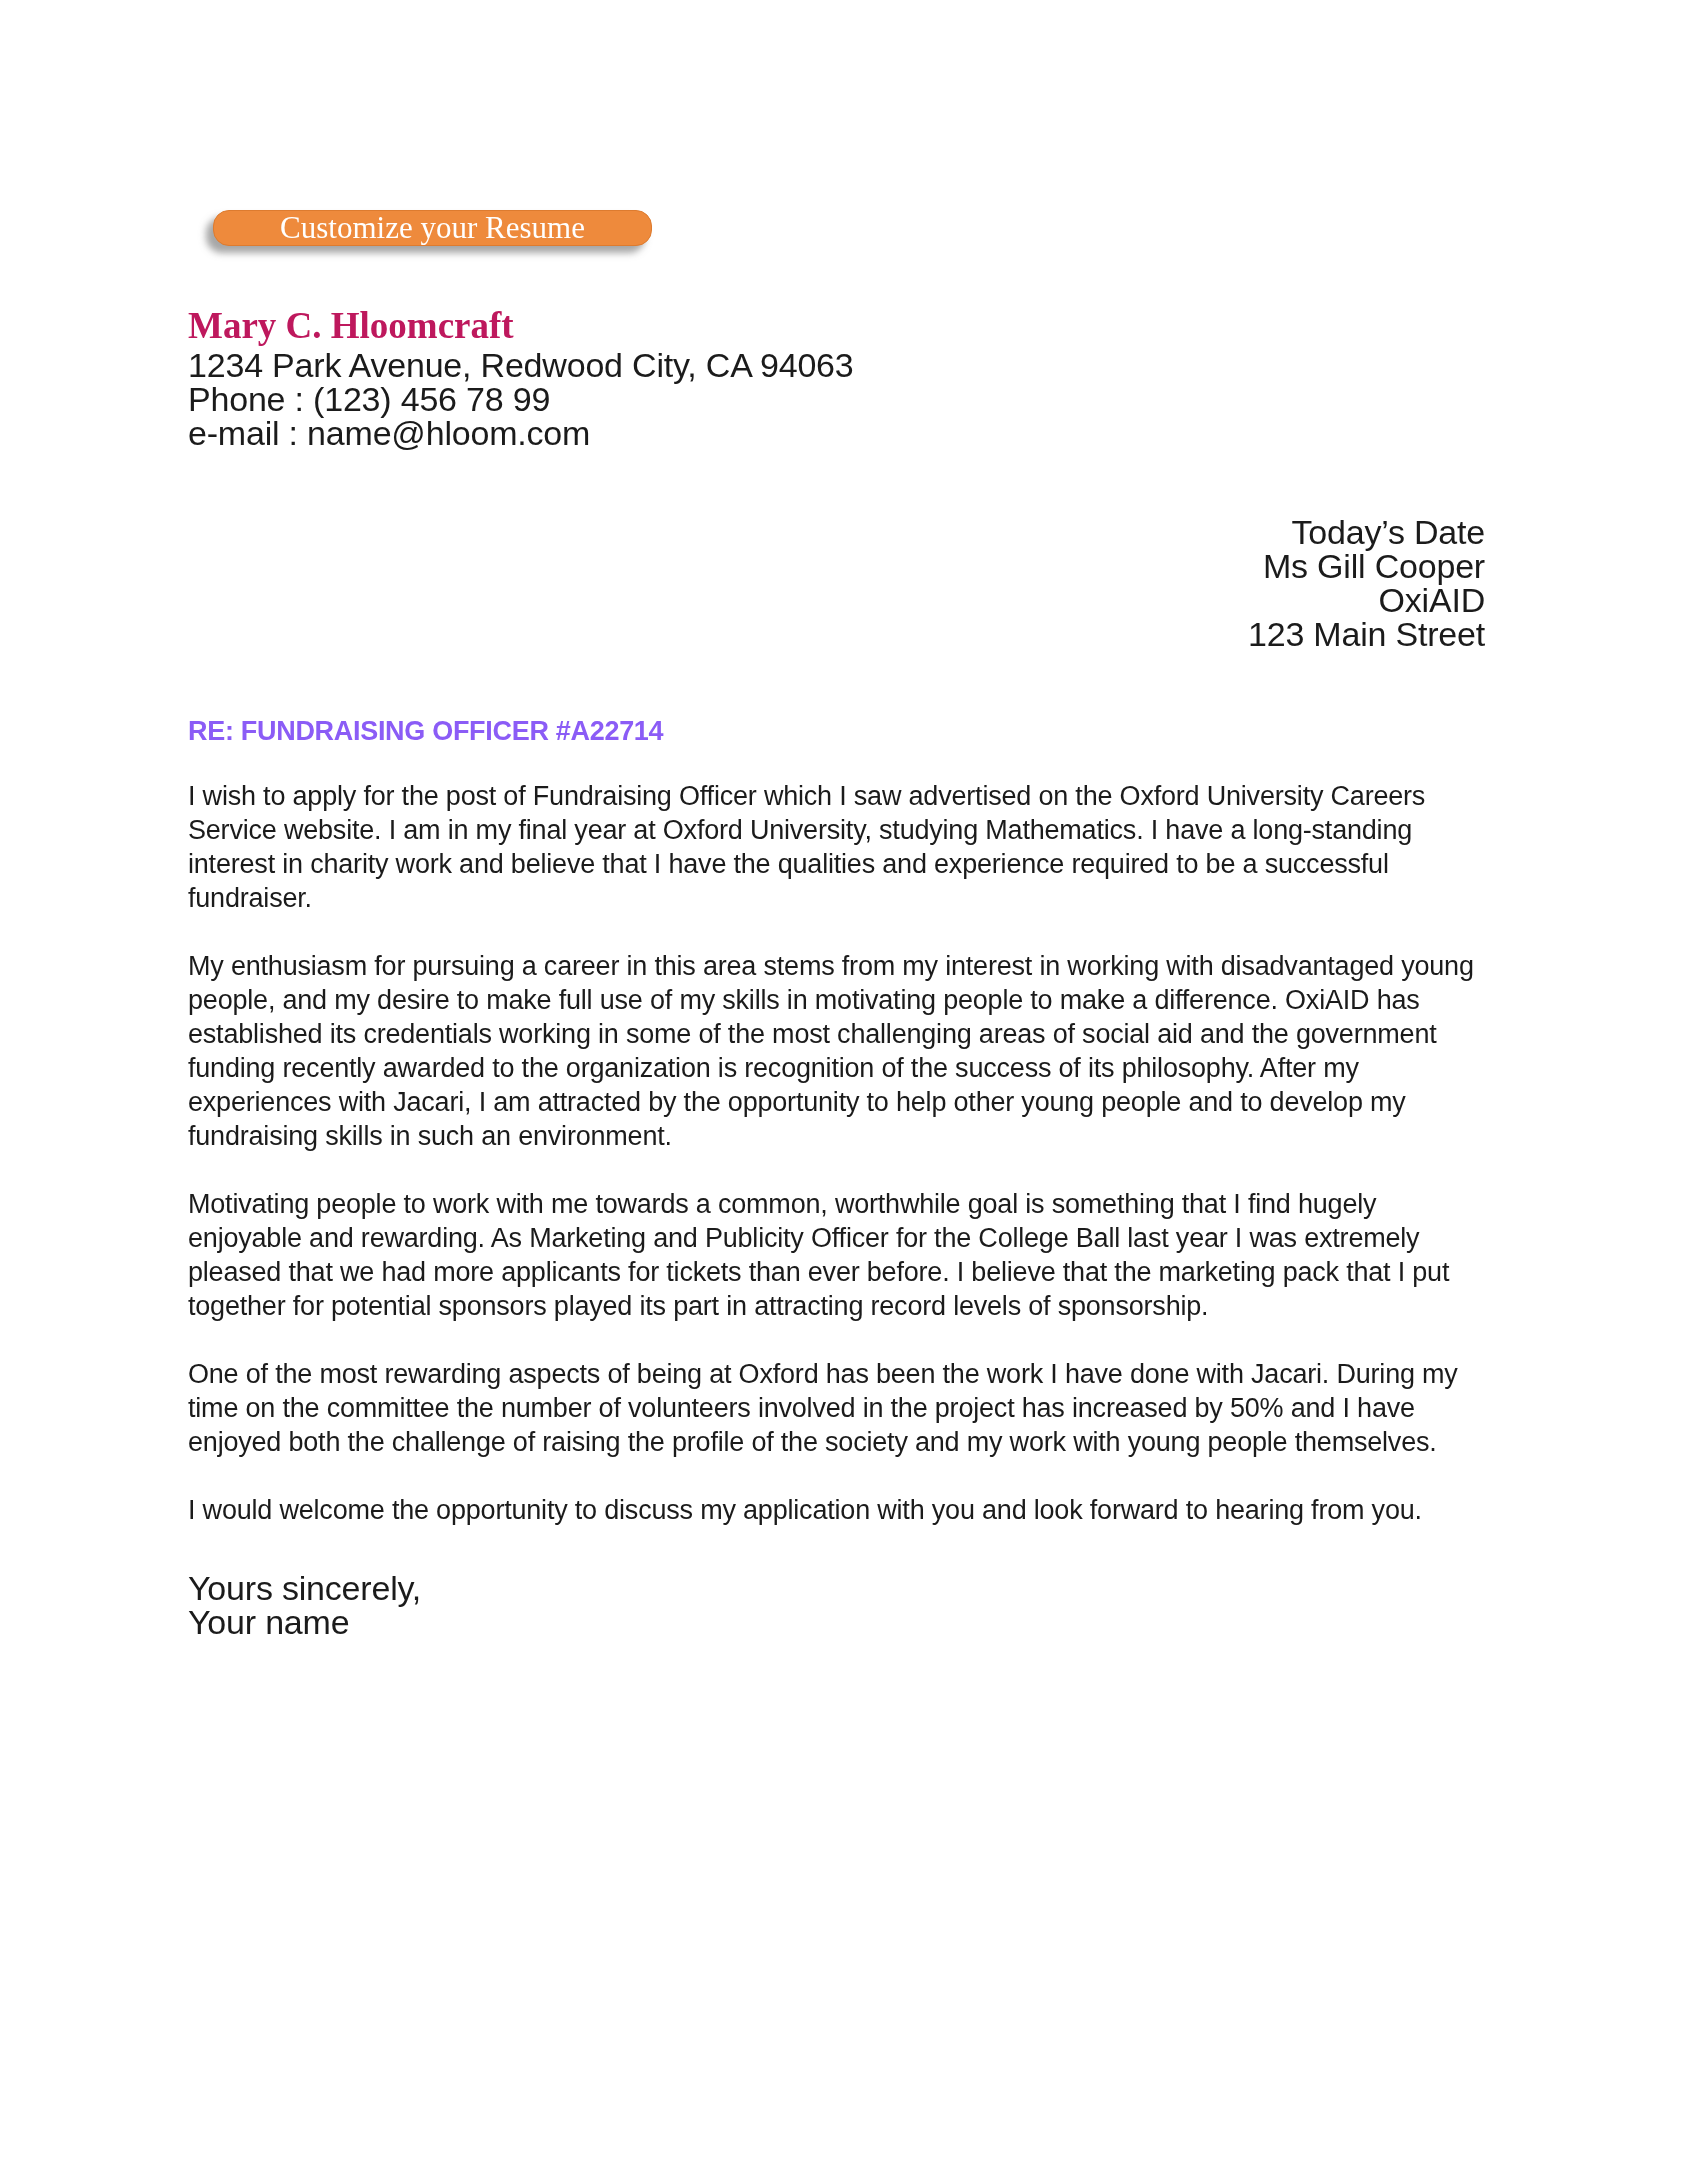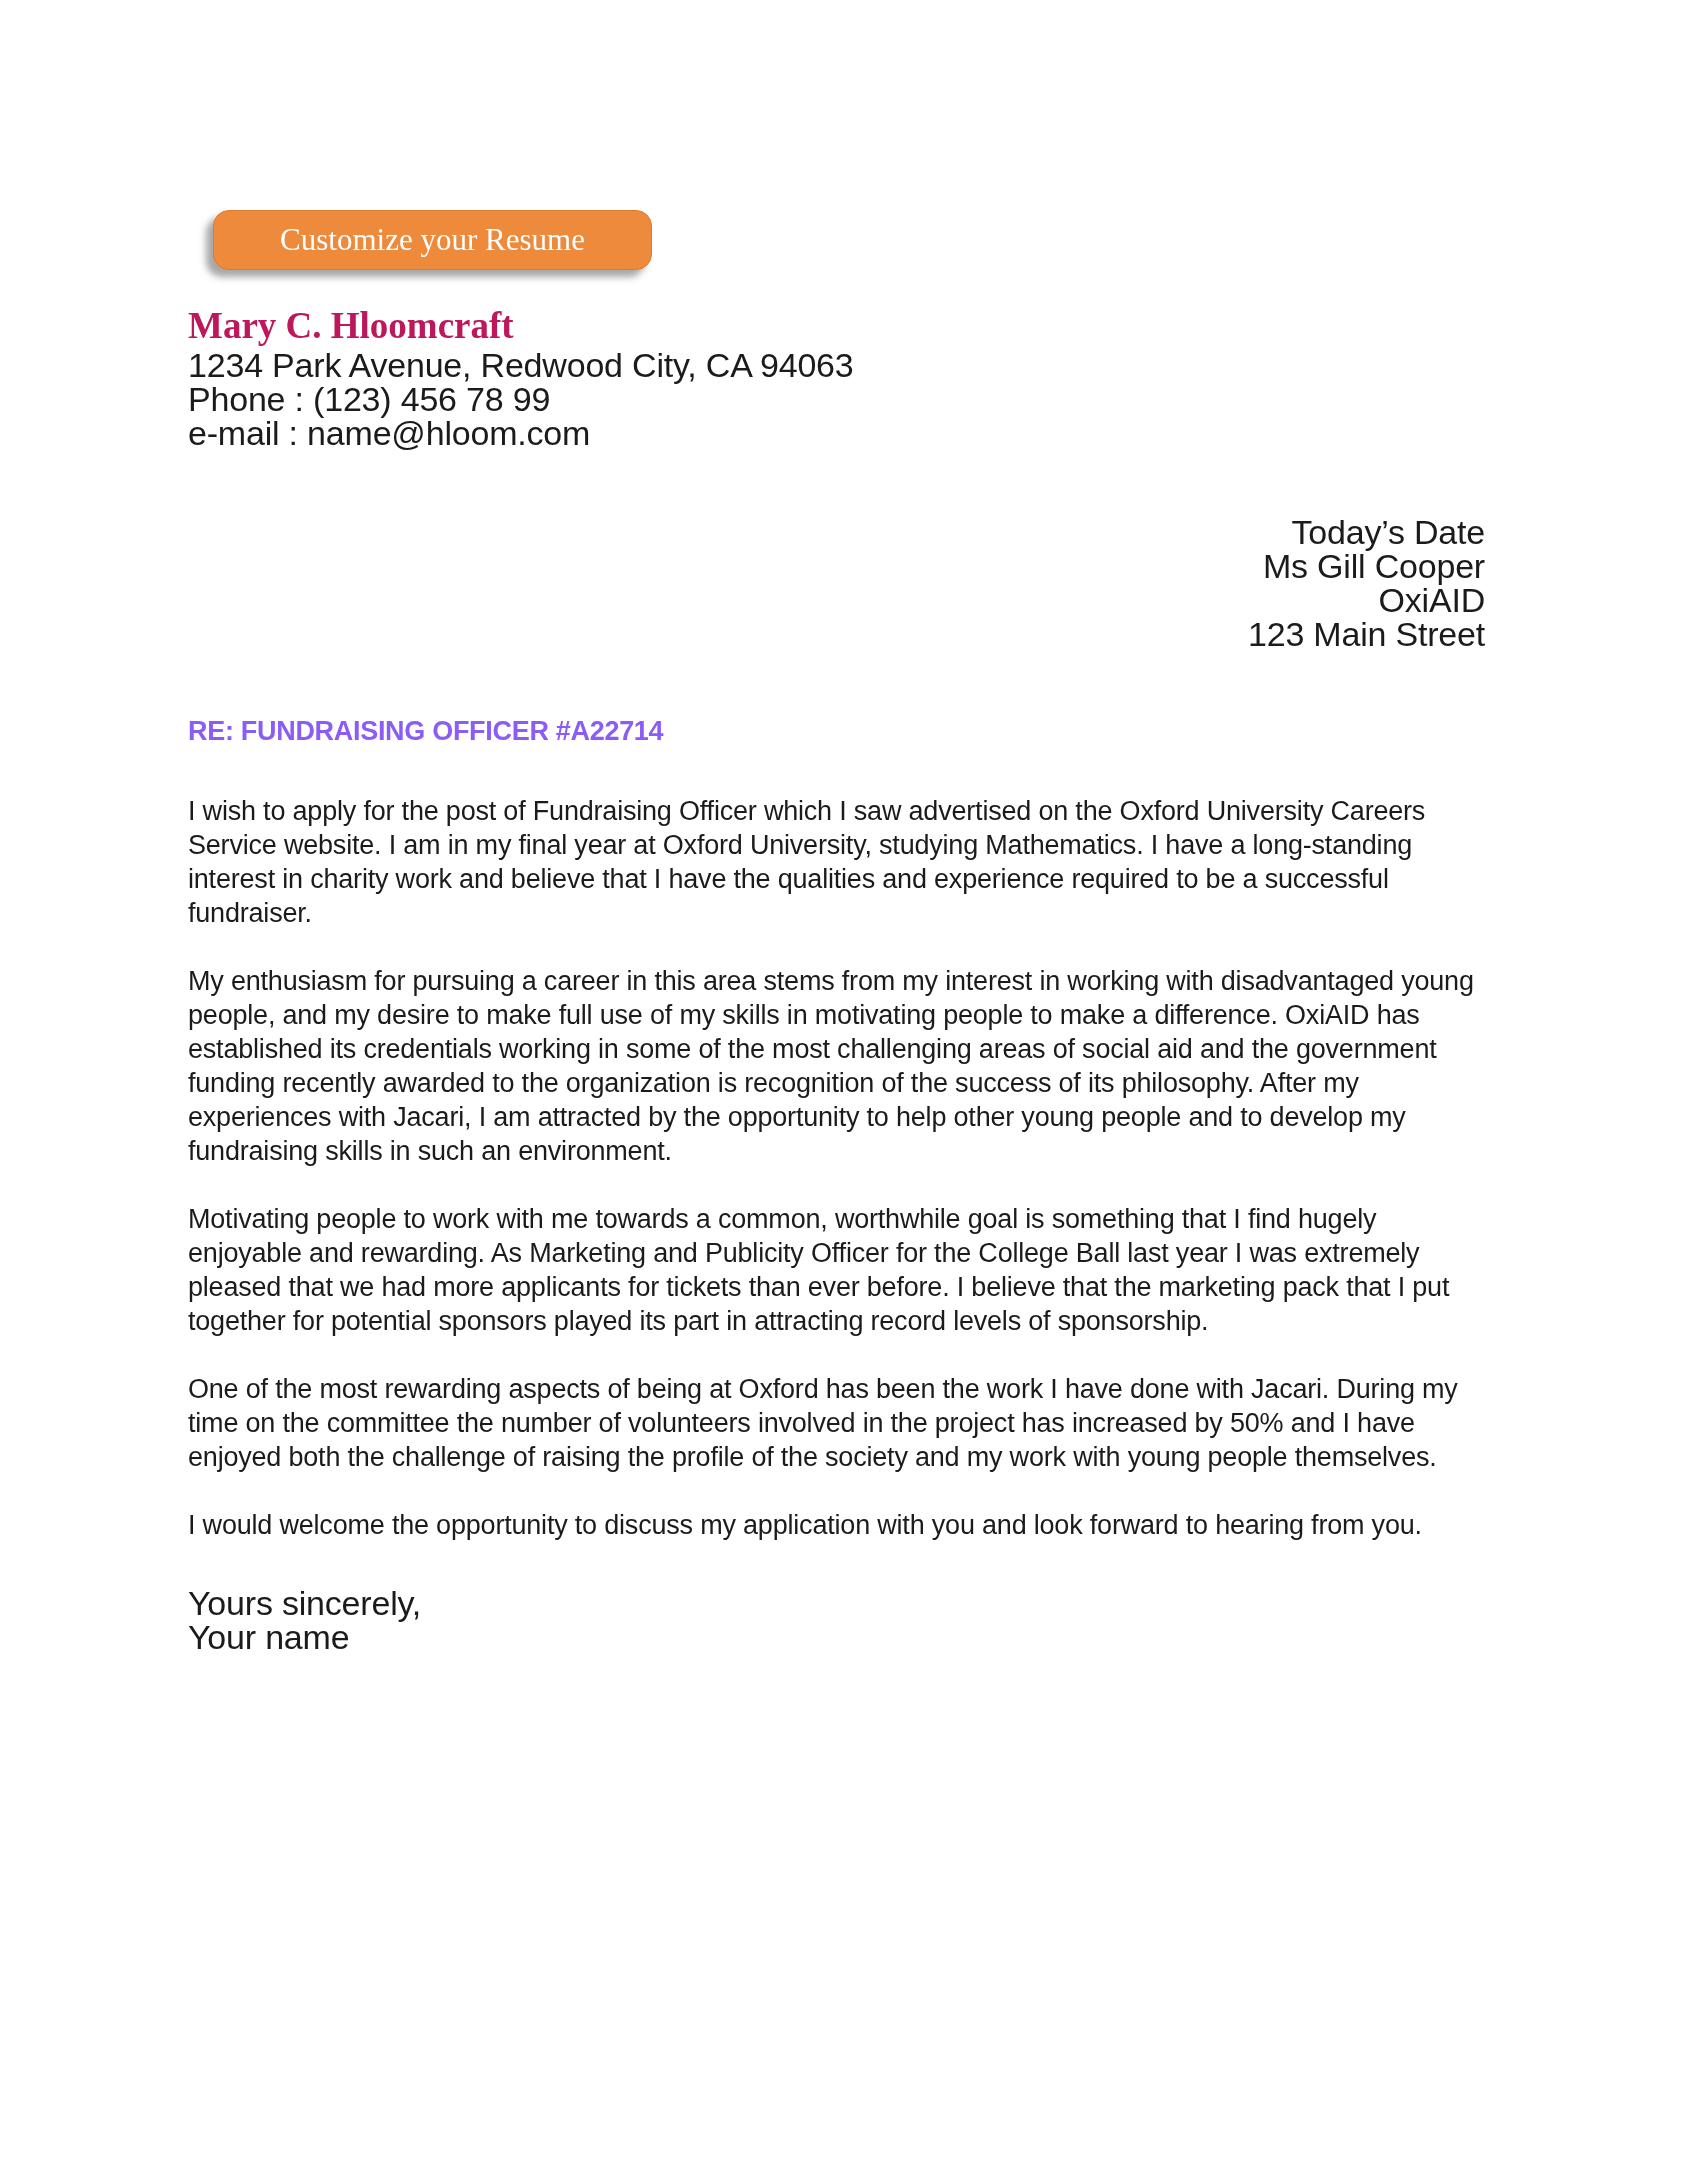--- a/index.html
+++ b/index.html
@@ -24,21 +24,21 @@
   }
   .btn-row {
     margin: 210px 0 0 25px;
     height: 52px;
   }
   .customize-btn {
     display: inline-flex;
     align-items: center;
     justify-content: center;
     min-width: 439px;
-    height: 60px;
+    height: 36px;
     background: #EE8A3C;
     border: 1px solid #DD7B2F;
     border-radius: 16px;
     color: #FFFFFF;
     font-family: "Liberation Serif", "DejaVu Serif", serif;
     font-size: 31px;
     padding: 0 30px;
     box-sizing: border-box;
     box-shadow: -7px 7px 7px rgba(95, 95, 95, 0.55);
     cursor: pointer;
@@ -64,21 +64,21 @@
   }
   .subject-line {
     margin-top: 63px;
     font-size: 27px;
     line-height: 34px;
     font-weight: bold;
     letter-spacing: -0.3px;
     color: #8b5cf6;
   }
   .body-block {
-    margin-top: 46px;
+    margin-top: 31px;
   }
   .body-block p {
     margin: 0 0 34px 0;
     font-size: 27px;
     line-height: 34px;
     letter-spacing: -0.2px;
   }
   .body-block p:last-child {
     margin-bottom: 0;
   }

